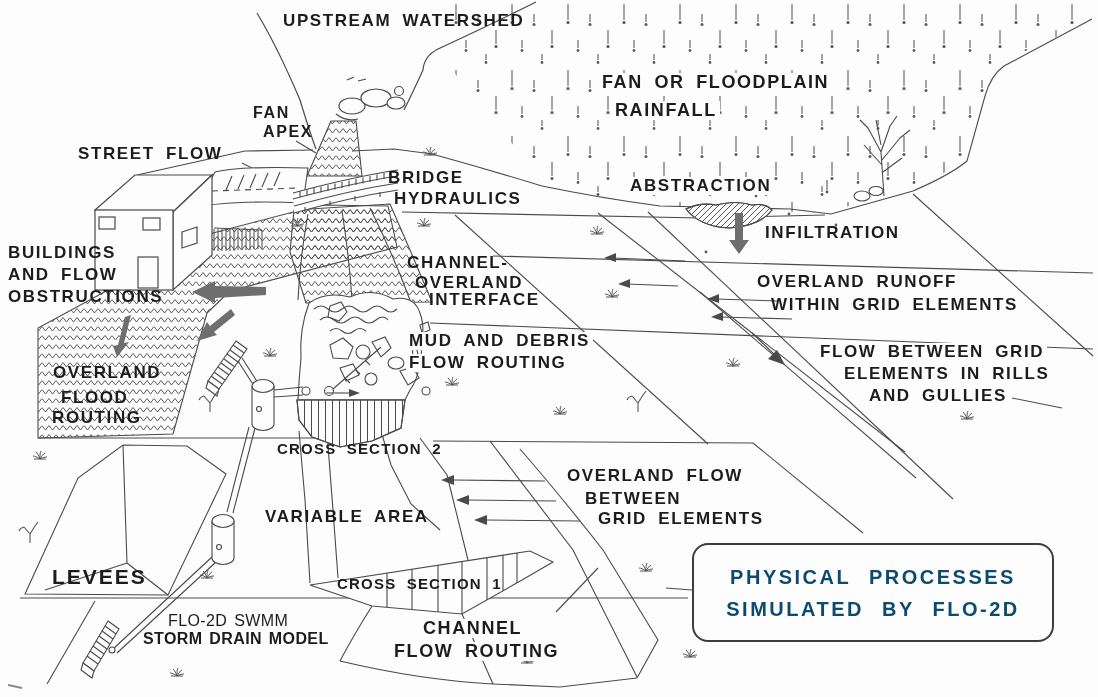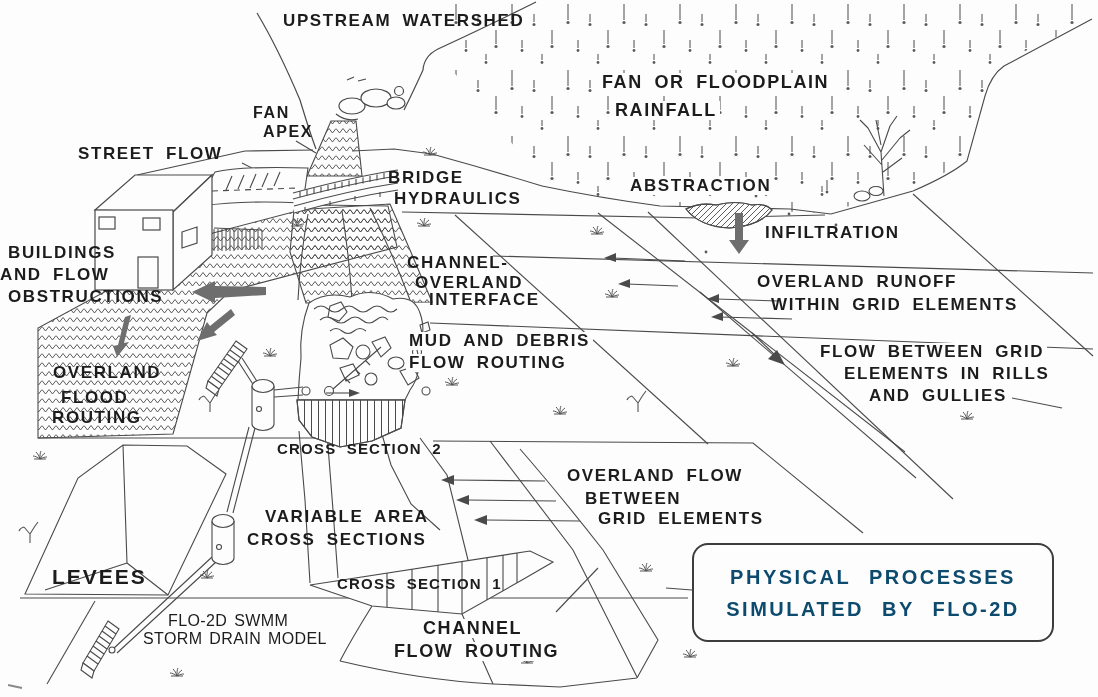--- a/index.html
+++ b/index.html
@@ -289,21 +289,21 @@
 
 <div class="lb" style="left:78px;top:145px;">STREET FLOW</div>
 
 <div class="lb" style="left:388px;top:169px;">BRIDGE</div>
 <div class="lb" style="left:394px;top:190px;">HYDRAULICS</div>
 
 <div class="lb bg" style="left:627px;top:177px;">ABSTRACTION</div>
 <div class="lb" style="left:765px;top:224px;">INFILTRATION</div>
 
 <div class="lb" style="left:8px;top:244px;">BUILDINGS</div>
-<div class="lb" style="left:0;top:266px;">AND FLOW</div>
+<div class="lb" style="left:8px;top:266px;">AND FLOW</div>
 <div class="lb" style="left:8px;top:288px;">OBSTRUCTIONS</div>
 
 <div class="lb" style="left:407px;top:254px;">CHANNEL-</div>
 <div class="lb" style="left:415px;top:274px;">OVERLAND</div>
 <div class="lb" style="left:429px;top:291px;">INTERFACE</div>
 
 <div class="lb" style="left:757px;top:273px;">OVERLAND RUNOFF</div>
 <div class="lb" style="left:771px;top:296px;">WITHIN GRID ELEMENTS</div>
 
 <div class="lb bg" style="left:406px;top:332px;">MUD AND DEBRIS</div>
@@ -317,28 +317,27 @@
 <div class="lb" style="left:61px;top:389px;">FLOOD</div>
 <div class="lb" style="left:52px;top:409px;">ROUTING</div>
 
 <div class="lb s15" style="left:277px;top:441px;text-align:right;">CROSS SECTION 2</div>
 
 <div class="lb" style="left:567px;top:467px;">OVERLAND FLOW</div>
 <div class="lb" style="left:585px;top:490px;">BETWEEN</div>
 <div class="lb" style="left:598px;top:510px;">GRID ELEMENTS</div>
 
 <div class="lb" style="left:265px;top:508px;">VARIABLE AREA</div>
-<div class="lb" style="left:247px;top:531px;">CROSS SECTIONS</div>
 
 <div class="lb s21" style="left:52px;top:566px;">LEVEES</div>
 
 <div class="lb s15" style="left:337px;top:576px;">CROSS SECTION 1</div>
 
 <div class="lb s16 reg" style="left:168px;top:613px;">FLO-2D SWMM</div>
-<div class="lb s16 reg" style="left:143px;top:631px;">STORM DRAIN MODEL</div>
+<div class="lb s16 reg" style="left:143px;top:631px;font-weight:bold;">STORM DRAIN MODEL</div>
 
 <div class="lb s18 bg" style="left:420px;top:619px;">CHANNEL</div>
 <div class="lb s18 bg" style="left:391px;top:642px;">FLOW ROUTING</div>
 
 <div id="title-box">
   <div class="tl">PHYSICAL PROCESSES</div>
   <div class="tl">SIMULATED BY FLO-2D</div>
 </div>
 
 </div>

